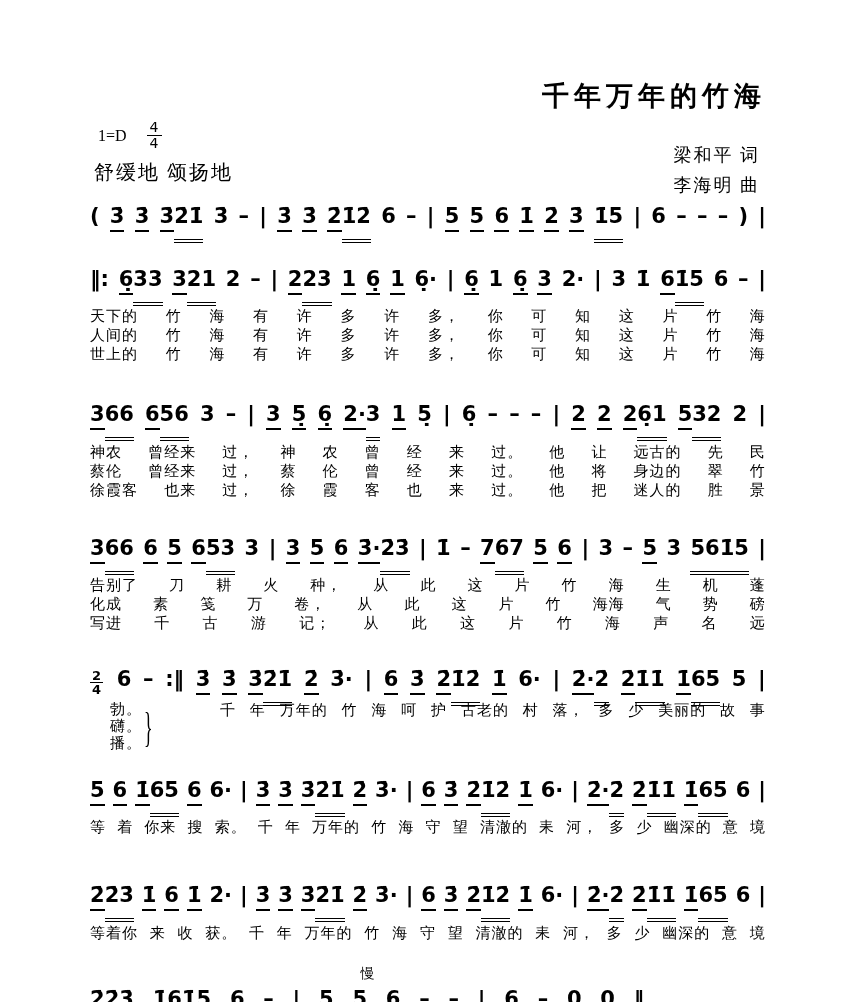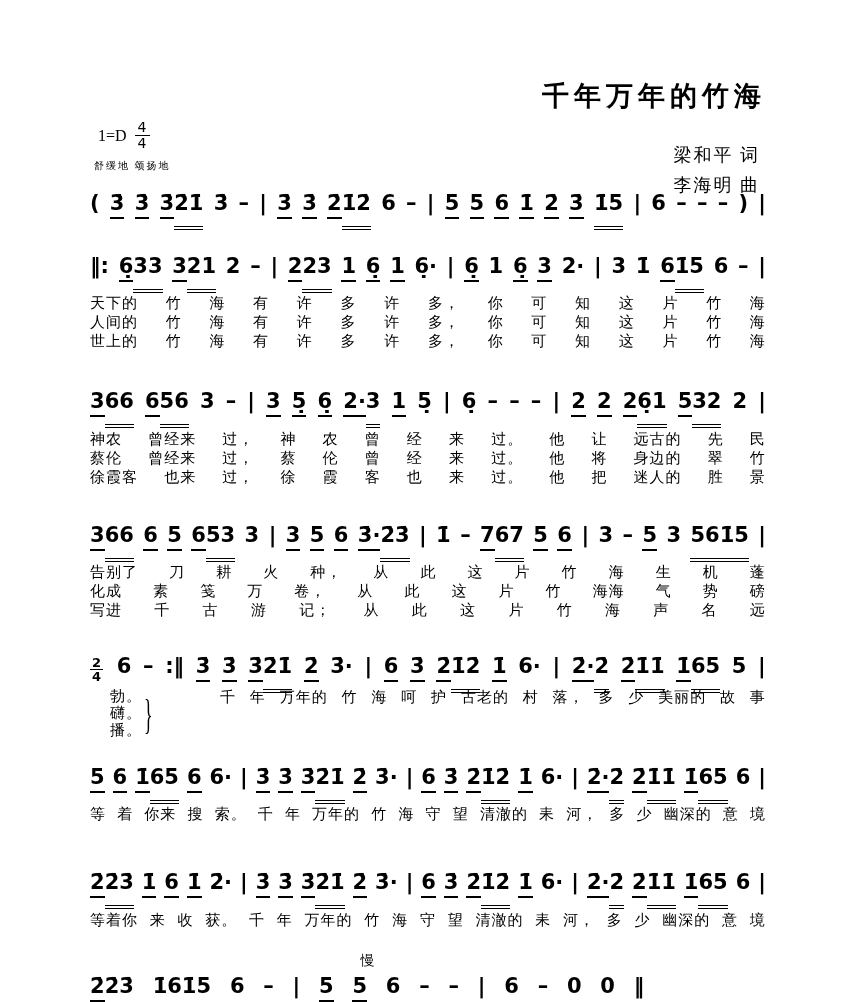--- a/index.html
+++ b/index.html
@@ -9,24 +9,24 @@
     color:#000;position:relative;overflow:hidden;
   }
   #sheet{position:absolute;left:90px;top:60px;width:676px;}
 
   
   .title{
     text-align:right;font-size:27px;font-weight:bold;letter-spacing:5px;
     margin:18px 0 6px 0;
   }
   .credits{position:absolute;right:6px;top:64px;text-align:left;font-size:18px;line-height:30px;letter-spacing:2px;margin-top:16px;}
-  .keyrow{display:flex;align-items:center;gap:8px;margin:4px 0 0 8px;font-size:16px;}
+  .keyrow{display:flex;align-items:center;gap:20px;margin:4px 0 0 8px;font-size:16px;}
   .frac{display:inline-flex;flex-direction:column;align-items:center;font-size:14px;line-height:15px;font-family:"DejaVu Sans",sans-serif;}
   .frac .num{border-bottom:1px solid #000;padding:0 3px;}
-  .tempo{font-size:10px;letter-spacing:2px;margin:8px 0 0 4px;}
+  .tempo{font-size:20px;letter-spacing:2px;margin:8px 0 0 4px;}
 
   
   #systems{margin-top:14px;}
   .system{position:relative;}
   .notes{
     display:flex;justify-content:space-between;align-items:flex-end;
     font-family:"DejaVu Sans",sans-serif;font-weight:bold;font-size:21px;
     line-height:1.55;white-space:pre;
   }
   .token{display:inline-block;}

